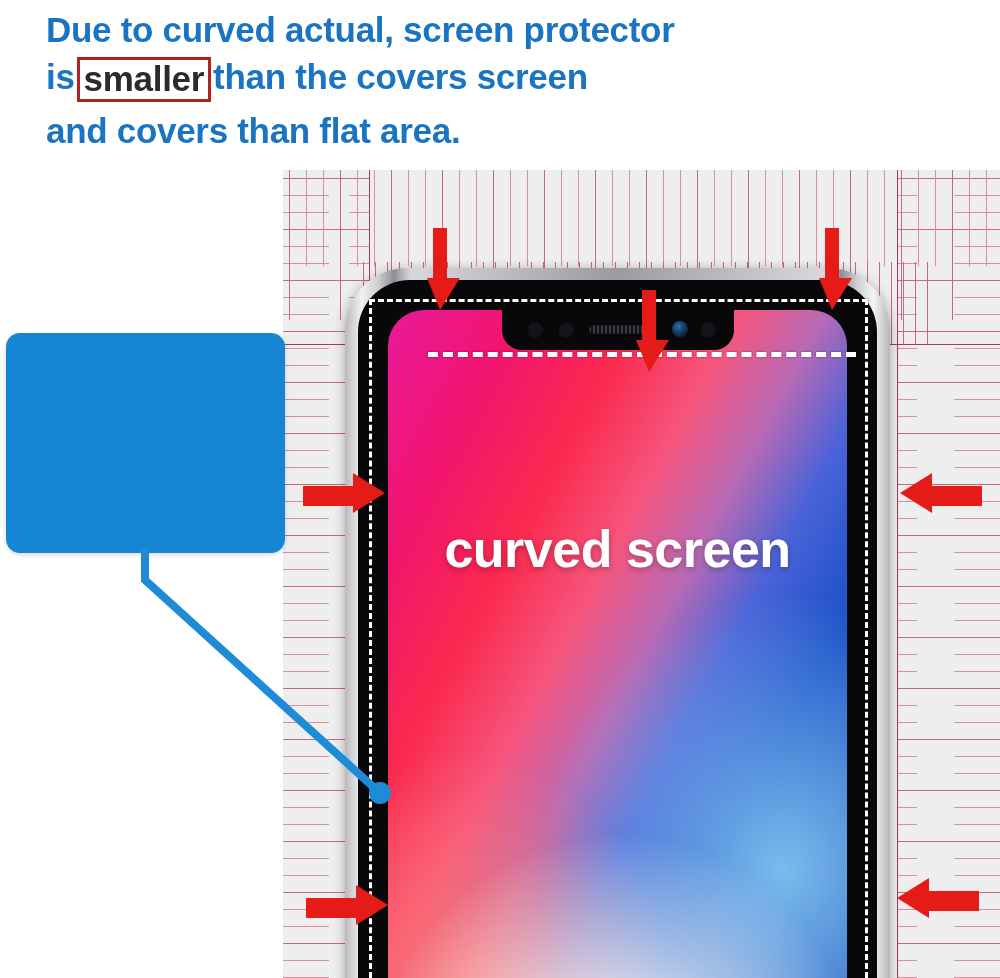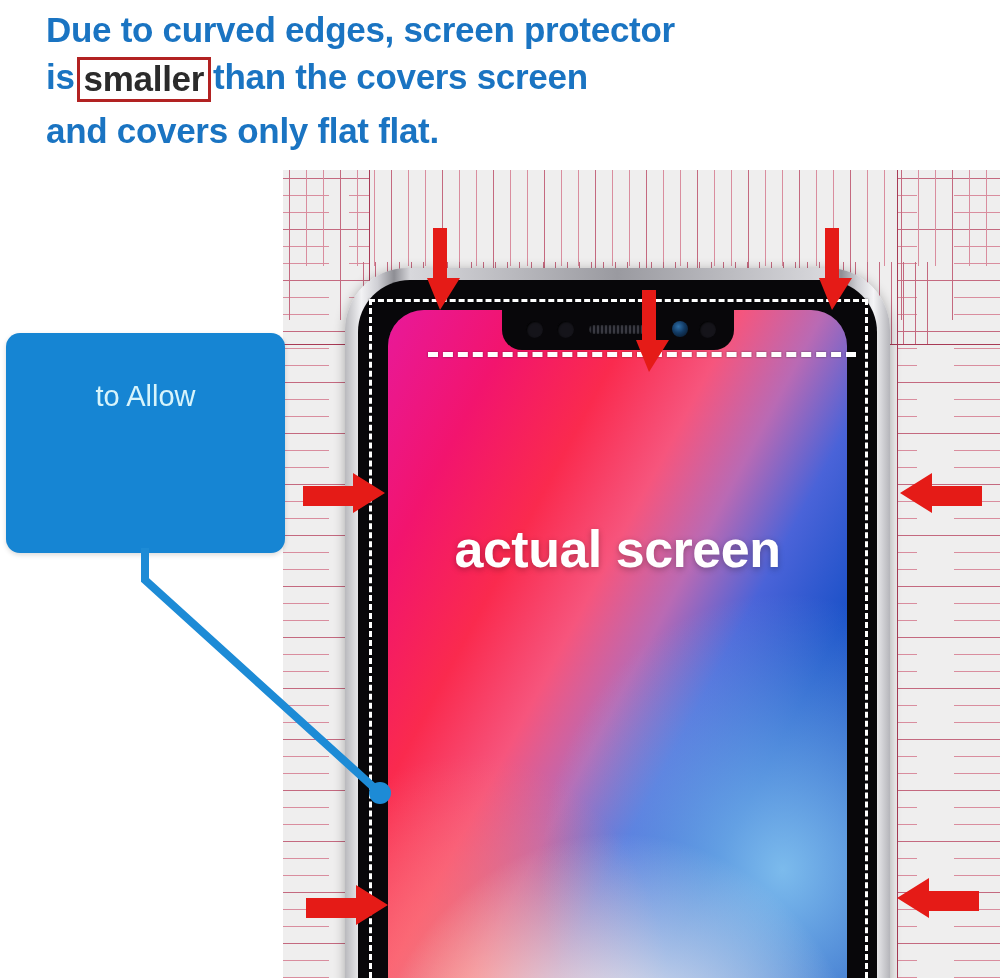--- a/index.html
+++ b/index.html
@@ -166,23 +166,23 @@
   }
   #callout .cl{display:block;}
   #leader{position:absolute;left:0;top:330px;width:420px;height:500px;pointer-events:none;}
 </style>
 </head>
 <body>
 
 <div id="stage">
 
   <div id="headline">
-    <span class="ln">Due to curved edges, screen protector</span>
+    <span class="ln">Due to curved actual, screen protector</span>
     <span class="ln"><span>is</span><span class="hl-box">smaller</span><span>than the covers screen</span></span>
-    <span class="ln ln3">and covers only flat flat.</span>
+    <span class="ln ln3">and covers than flat area.</span>
   </div>
 
   <div id="ruler">
       <div class="tickrow major" style="top: 8px; left: 0px; width: 80px;"></div>
       <div class="tickrow major" style="top: 8px; left: 637px; width: 80px;"></div>
       <div class="tickrow major" style="top: 8px; left: 52px; width: 34px;"></div>
       <div class="tickrow major" style="top: 8px; left: 614px; width: 34px;"></div>
       <div class="tickrow" style="top: 25px; left: 0px; width: 46px;"></div>
       <div class="tickrow" style="top: 25px; left: 671px; width: 46px;"></div>
       <div class="tickrow" style="top: 25px; left: 66px; width: 20px;"></div>
@@ -472,21 +472,21 @@
       <div id="screen">
         <div id="wall"></div>
         <div id="notch">
           <span class="sensor s1"></span>
           <span class="sensor s2"></span>
           <span class="speaker"></span>
           <span class="sensor cam"></span>
           <span class="sensor s3"></span>
         </div>
         <div id="screen-copy">
-          <span class="l">actual screen</span>
+          <span class="l">curved screen</span>
         </div>
       </div>
     </div>
   </div>
 
   <div id="protector"></div>
   <div id="protector-under"></div>
 
   <div class="arrow" style="left:420px;top:228px;">
     <svg width="40" height="82" viewBox="0 0 40 82">
@@ -518,20 +518,19 @@
         <path d="M0 13h50V0l32 20-32 20v-7H0z" fill="#e51b17"></path>
       </svg>
   </div>
   <div class="arrow" style="left:897px;top:878px;">
     <svg width="82" height="40" viewBox="0 0 82 40">
         <path d="M82 13H32V0L0 20l32 20v-7h50z" fill="#e51b17"></path>
       </svg>
   </div>
 
   <div id="callout">
-    <span class="cl">to Allow</span>
   </div>
   <svg id="leader">
     <polyline points="145,222 145,250 380,463" fill="none" stroke="#1d8bd6" stroke-width="8" stroke-linecap="square" stroke-linejoin="miter"></polyline>
     <circle cx="380" cy="463" r="11" fill="#1d8bd6"></circle>
   </svg>
 
 </div>
 
 </body></html>

